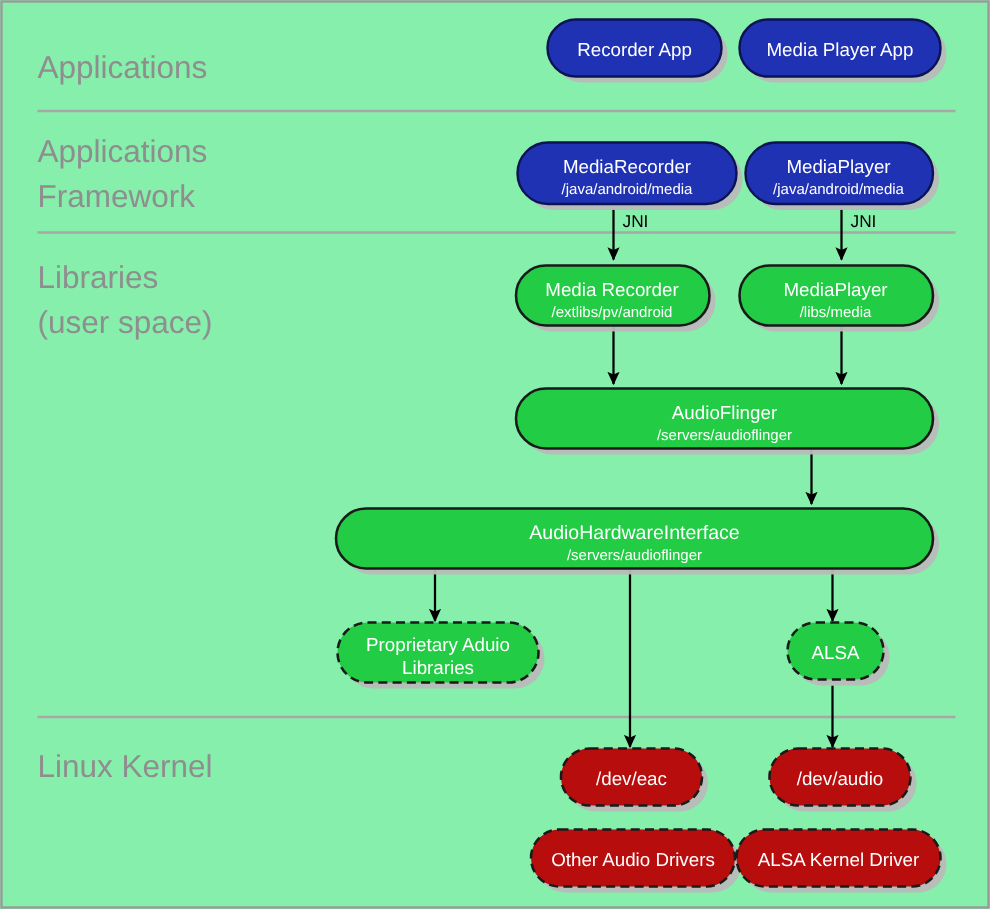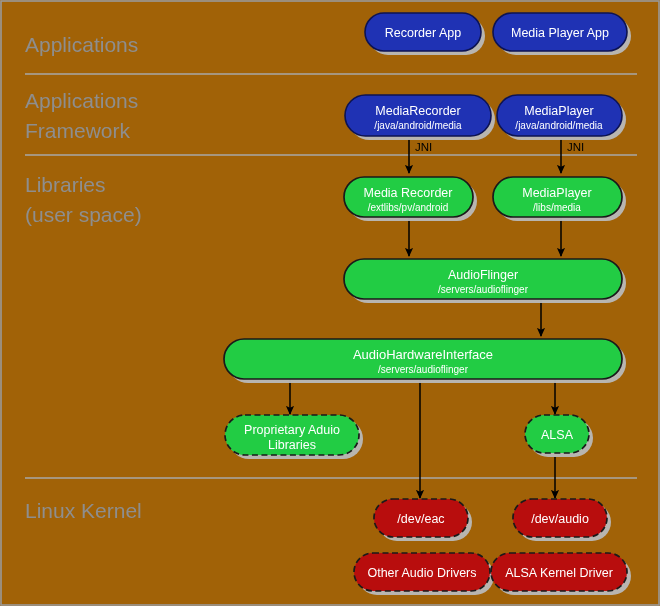--- a/index.html
+++ b/index.html
@@ -7,21 +7,21 @@
     padding: 0;
     background: #ffffff;
   }
   body {
     font-family: "Liberation Sans", sans-serif;
   }
   #diagram-root {
     position: relative;
     width: 660px;
     height: 606px;
-    background: #a16207;
+    background: #86efac;
     box-sizing: border-box;
     overflow: hidden;
   }
   #diagram-svg {
     position: absolute;
     left: 0;
     top: 0;
     width: 660px;
     height: 606px;
     display: block;

